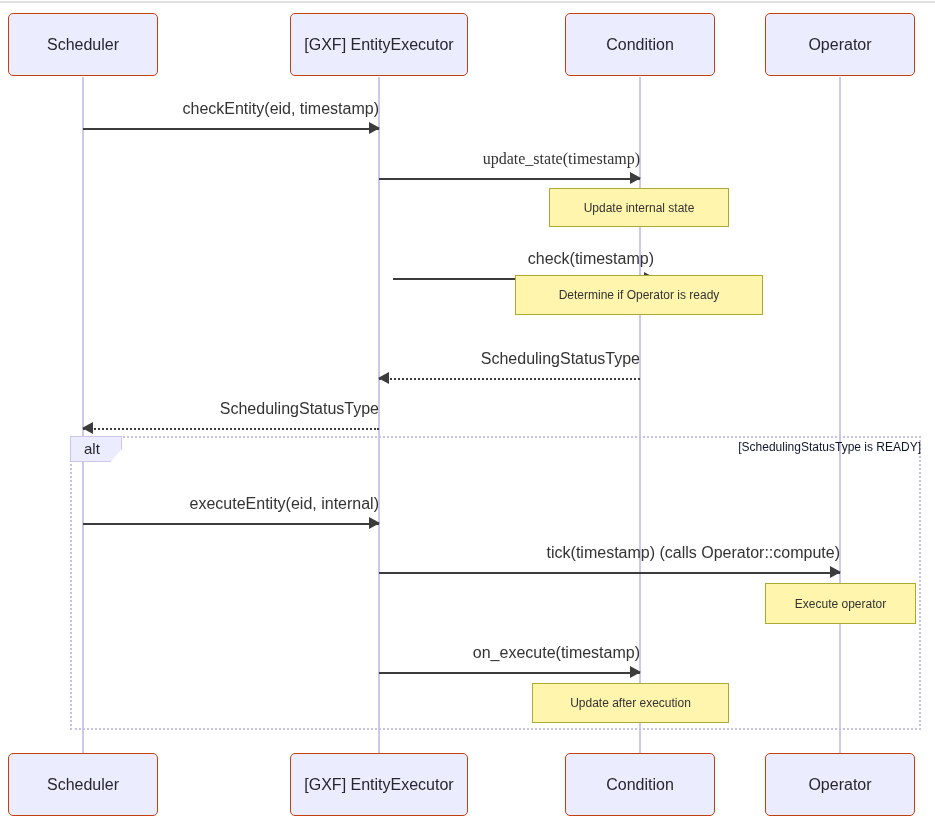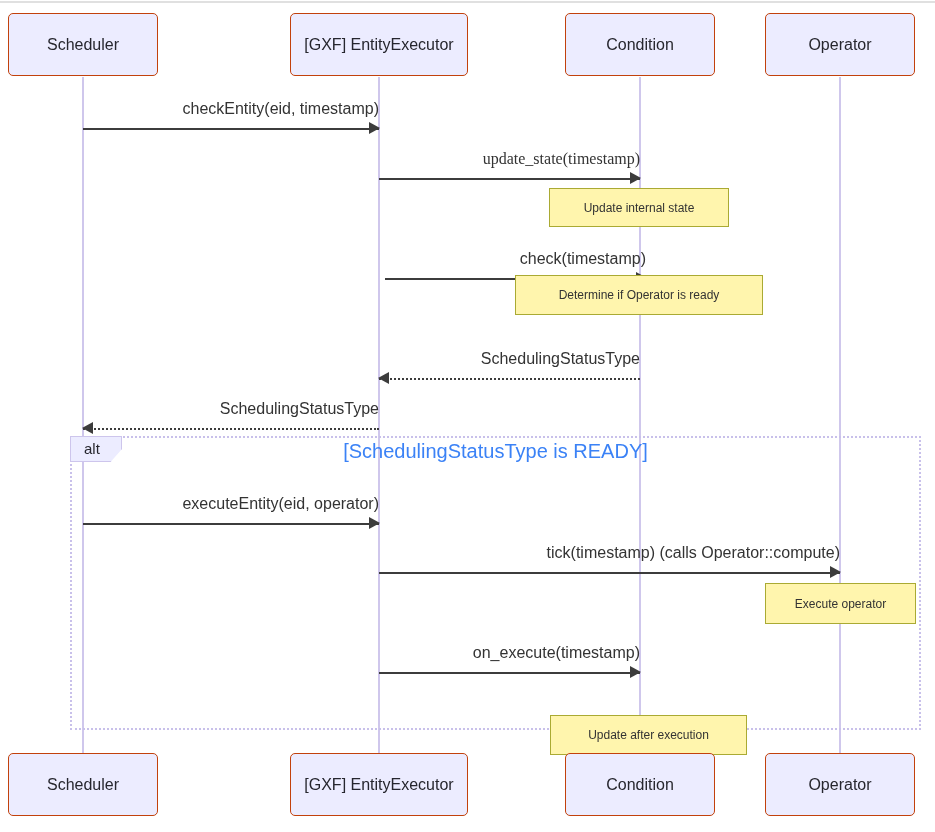--- a/index.html
+++ b/index.html
@@ -75,21 +75,21 @@
     background: #ECECFF;
     border: 1px solid #CDC5EC;
     box-sizing: border-box;
     clip-path: polygon(0 0, 100% 0, 100% 50%, 78% 100%, 0 100%);
     font-size: 15px; color: #26262e;
     line-height: 24px; padding-left: 13px;
   }
   .alt-condition {
     position: absolute;
     left: 70px; top: 440px; width: 851px; height: 22px;
-    text-align: center; font-size: 20px; color: #3b82f6;
+    text-align: right; font-size: 12px; color: #0f172a;
   }
 </style>
 </head>
 <body>
 
 <div id="stage">
   <div id="top-rule"></div>
 
   <div class="lifeline" style="left: 82px;"></div>
   <div class="lifeline" style="left: 378px;"></div>
@@ -116,54 +116,54 @@
   <div class="message" style="left: 83px;  top: 98px;  width: 296px;">
     <div class="msg-label">checkEntity(eid, timestamp)</div>
     <div class="msg-line solid right"></div>
   </div>
 
   <div class="message" style="left: 379px; top: 148px; width: 261px; font-family: Liberation Serif, serif;">
     <div class="msg-label">update_state(timestamp)</div>
     <div class="msg-line solid right"></div>
   </div>
 
-  <div class="message" style="left: 385px; top: 248px; width: 261px;">
+  <div class="message" style="left: 393px; top: 248px; width: 261px;">
     <div class="msg-label">check(timestamp)</div>
     <div class="msg-line solid right"></div>
   </div>
 
   <div class="message" style="left: 379px; top: 348px; width: 261px;">
     <div class="msg-label">SchedulingStatusType</div>
     <div class="msg-line dashed left"></div>
   </div>
 
   <div class="message" style="left: 83px;  top: 398px; width: 296px;">
     <div class="msg-label">SchedulingStatusType</div>
     <div class="msg-line dashed left"></div>
   </div>
 
   <div class="message" style="left: 83px;  top: 493px; width: 296px;">
-    <div class="msg-label">executeEntity(eid, operator)</div>
+    <div class="msg-label">executeEntity(eid, internal)</div>
     <div class="msg-line solid right"></div>
   </div>
 
   <div class="message" style="left: 379px; top: 542px; width: 461px;">
     <div class="msg-label">tick(timestamp) (calls Operator::compute)</div>
     <div class="msg-line solid right"></div>
   </div>
 
   <div class="message" style="left: 379px; top: 642px; width: 261px;">
     <div class="msg-label">on_execute(timestamp)</div>
     <div class="msg-line solid right"></div>
   </div>
 
   <div class="note" style="left: 549px; top: 188px; width: 180px; height: 39px;">Update internal state</div>
   <div class="note" style="left: 515px; top: 275px; width: 248px; height: 40px;">Determine if Operator is ready</div>
   <div class="note" style="left: 765px; top: 583px; width: 151px; height: 41px;">Execute operator</div>
-  <div class="note" style="left: 550px; top: 683px; width: 197px; height: 40px; margin-top: 32px;">Update after execution</div>
+  <div class="note" style="left: 532px; top: 683px; width: 197px; height: 40px;">Update after execution</div>
 
   <div class="actor" style="left: 8px;   top: 753px; width: 150px;">
       <span>Scheduler</span>
     </div>
   <div class="actor" style="left: 290px; top: 753px; width: 178px;">
       <span>[GXF] EntityExecutor</span>
     </div>
   <div class="actor" style="left: 565px; top: 753px; width: 150px;">
       <span>Condition</span>
     </div>

